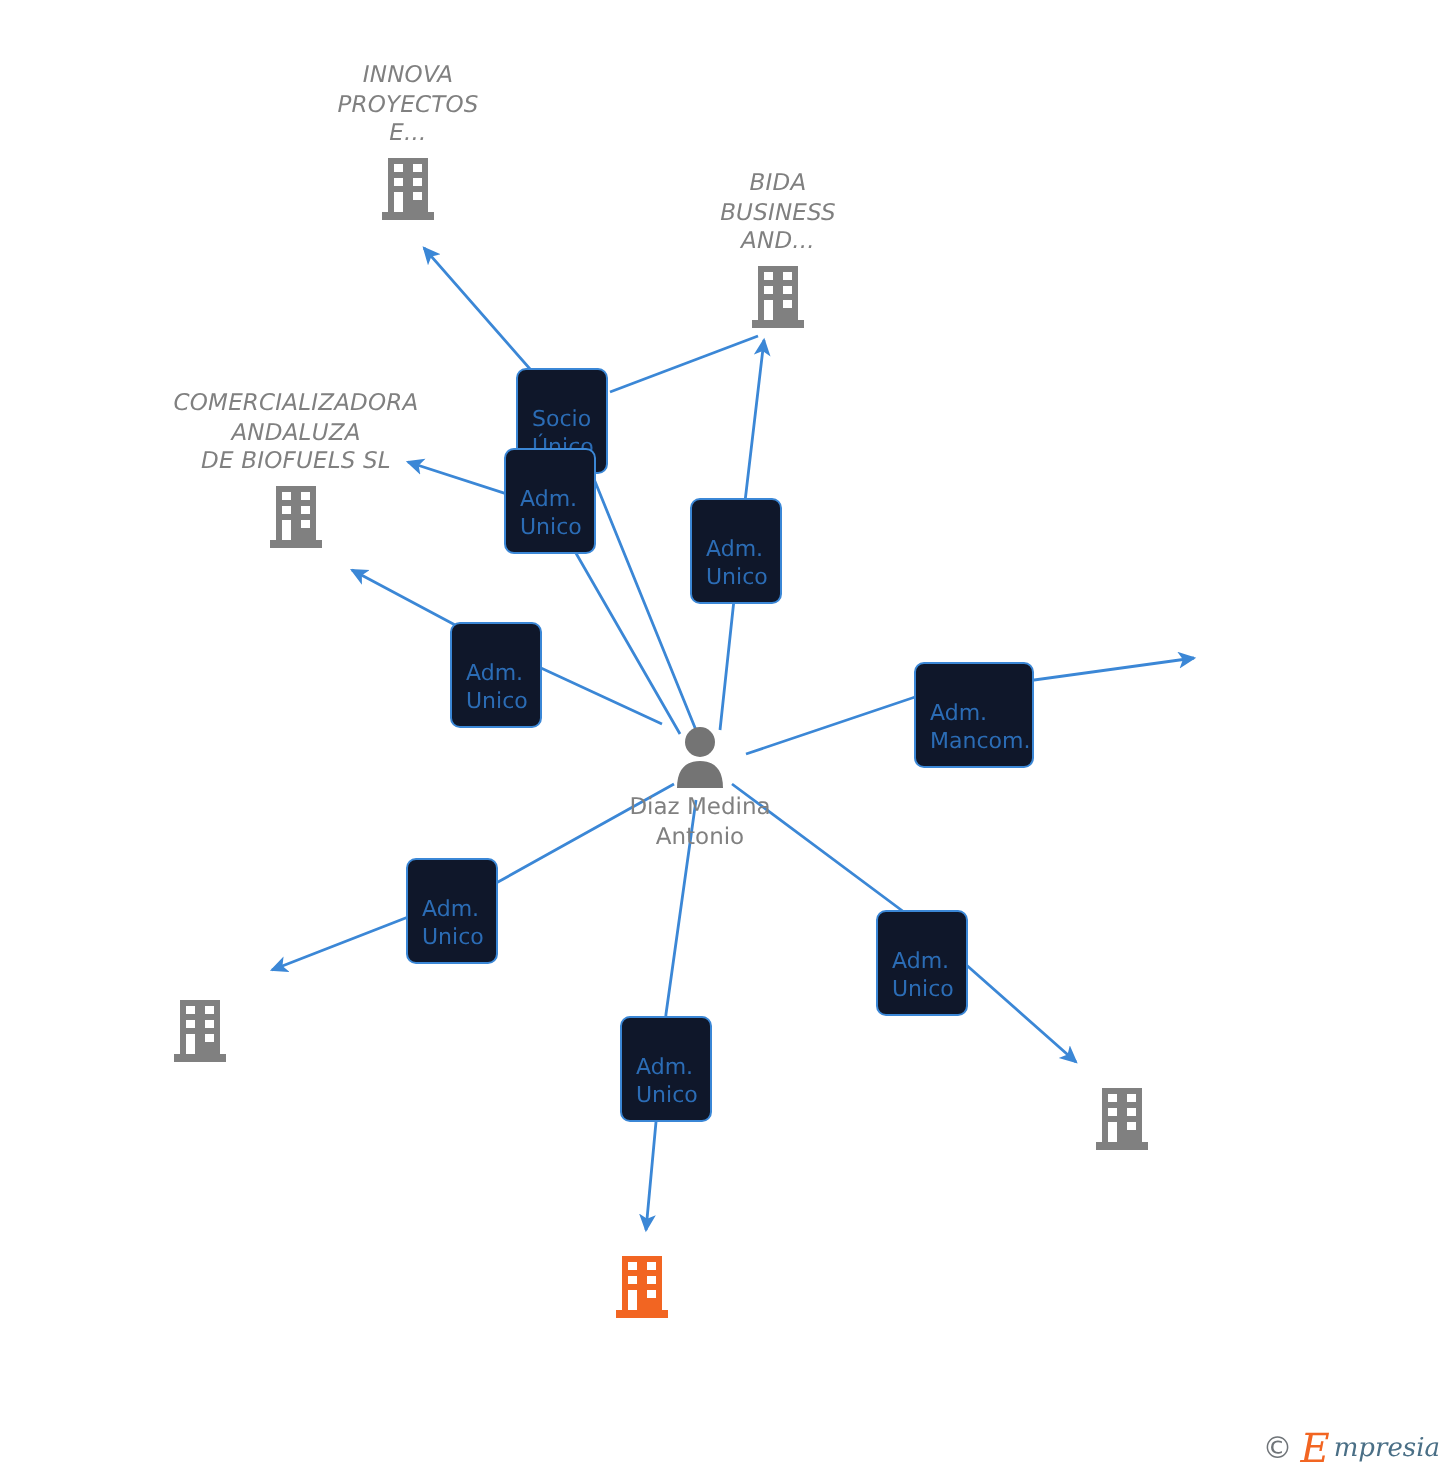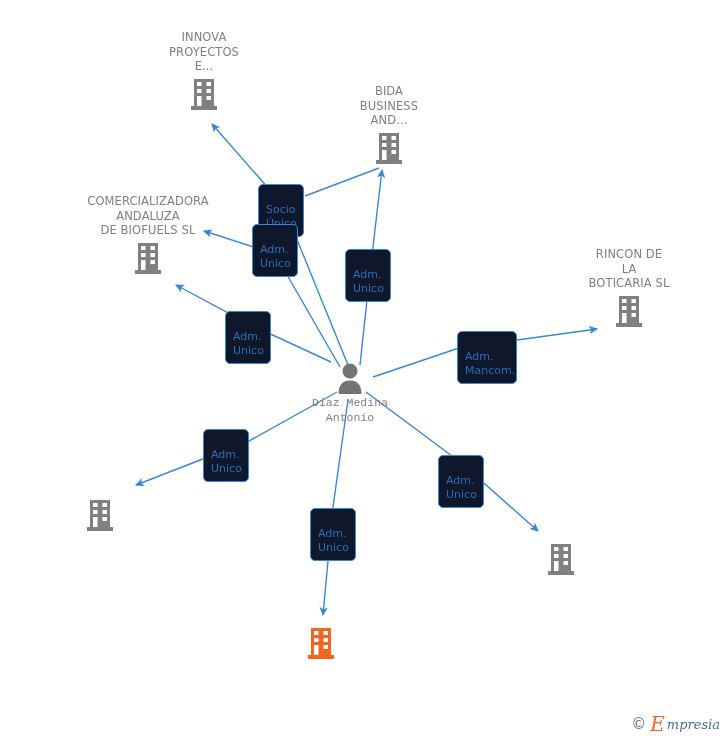--- a/index.html
+++ b/index.html
@@ -30,35 +30,35 @@
     margin-left: -75px;
     text-align: center;
     z-index: 3;
   }
   .node .node-label {
     font-size: 11.5px;
     line-height: 14.5px;
     color: #808080;
     white-space: pre-line;
     letter-spacing: 0.1px;
+    font-style: italic;
   }
   .node .node-icon {
     display: block;
     margin: 0 auto;
   }
   .node.label-above .node-label { margin-bottom: 3px; }
   .node.label-below .node-label { margin-top: 4px; }
 
   .person {
     position: absolute;
     width: 150px;
     margin-left: -75px;
     text-align: center;
     z-index: 4;
-    font-family: Liberation Mono, monospace;
   }
   .person .person-label {
     font-size: 11.5px;
     line-height: 14.5px;
     color: #808080;
     white-space: pre-line;
     margin-top: 2px;
   }
 
   .reltag {
@@ -170,35 +170,20 @@
       <rect x="1" y="29" width="26" height="4" fill="#808080"></rect>
       <rect x="7" y="5" width="4.5" height="4" fill="#ffffff"></rect>
       <rect x="16.5" y="5" width="4.5" height="4" fill="#ffffff"></rect>
       <rect x="7" y="12" width="4.5" height="4" fill="#ffffff"></rect>
       <rect x="16.5" y="12" width="4.5" height="4" fill="#ffffff"></rect>
       <rect x="7" y="19" width="4.5" height="10" fill="#ffffff"></rect>
       <rect x="16.5" y="19" width="4.5" height="4" fill="#ffffff"></rect>
     </svg>
   </div>
 
-  <div class="node label-above" style="left:629px; top:247px;">
-    <div class="node-label">RINCON DE
-LA
-BOTICARIA SL</div>
-    <svg class="node-icon" width="28" height="34" viewBox="0 0 28 34">
-      <rect x="4" y="2" width="20" height="27" fill="#808080"></rect>
-      <rect x="1" y="29" width="26" height="4" fill="#808080"></rect>
-      <rect x="7" y="5" width="4.5" height="4" fill="#ffffff"></rect>
-      <rect x="16.5" y="5" width="4.5" height="4" fill="#ffffff"></rect>
-      <rect x="7" y="12" width="4.5" height="4" fill="#ffffff"></rect>
-      <rect x="16.5" y="12" width="4.5" height="4" fill="#ffffff"></rect>
-      <rect x="7" y="19" width="4.5" height="10" fill="#ffffff"></rect>
-      <rect x="16.5" y="19" width="4.5" height="4" fill="#ffffff"></rect>
-    </svg>
-  </div>
 
   <div class="node label-below" style="left:100px; top:498px;">
     <svg class="node-icon" width="28" height="34" viewBox="0 0 28 34">
       <rect x="4" y="2" width="20" height="27" fill="#808080"></rect>
       <rect x="1" y="29" width="26" height="4" fill="#808080"></rect>
       <rect x="7" y="5" width="4.5" height="4" fill="#ffffff"></rect>
       <rect x="16.5" y="5" width="4.5" height="4" fill="#ffffff"></rect>
       <rect x="7" y="12" width="4.5" height="4" fill="#ffffff"></rect>
       <rect x="16.5" y="12" width="4.5" height="4" fill="#ffffff"></rect>
       <rect x="7" y="19" width="4.5" height="10" fill="#ffffff"></rect>

